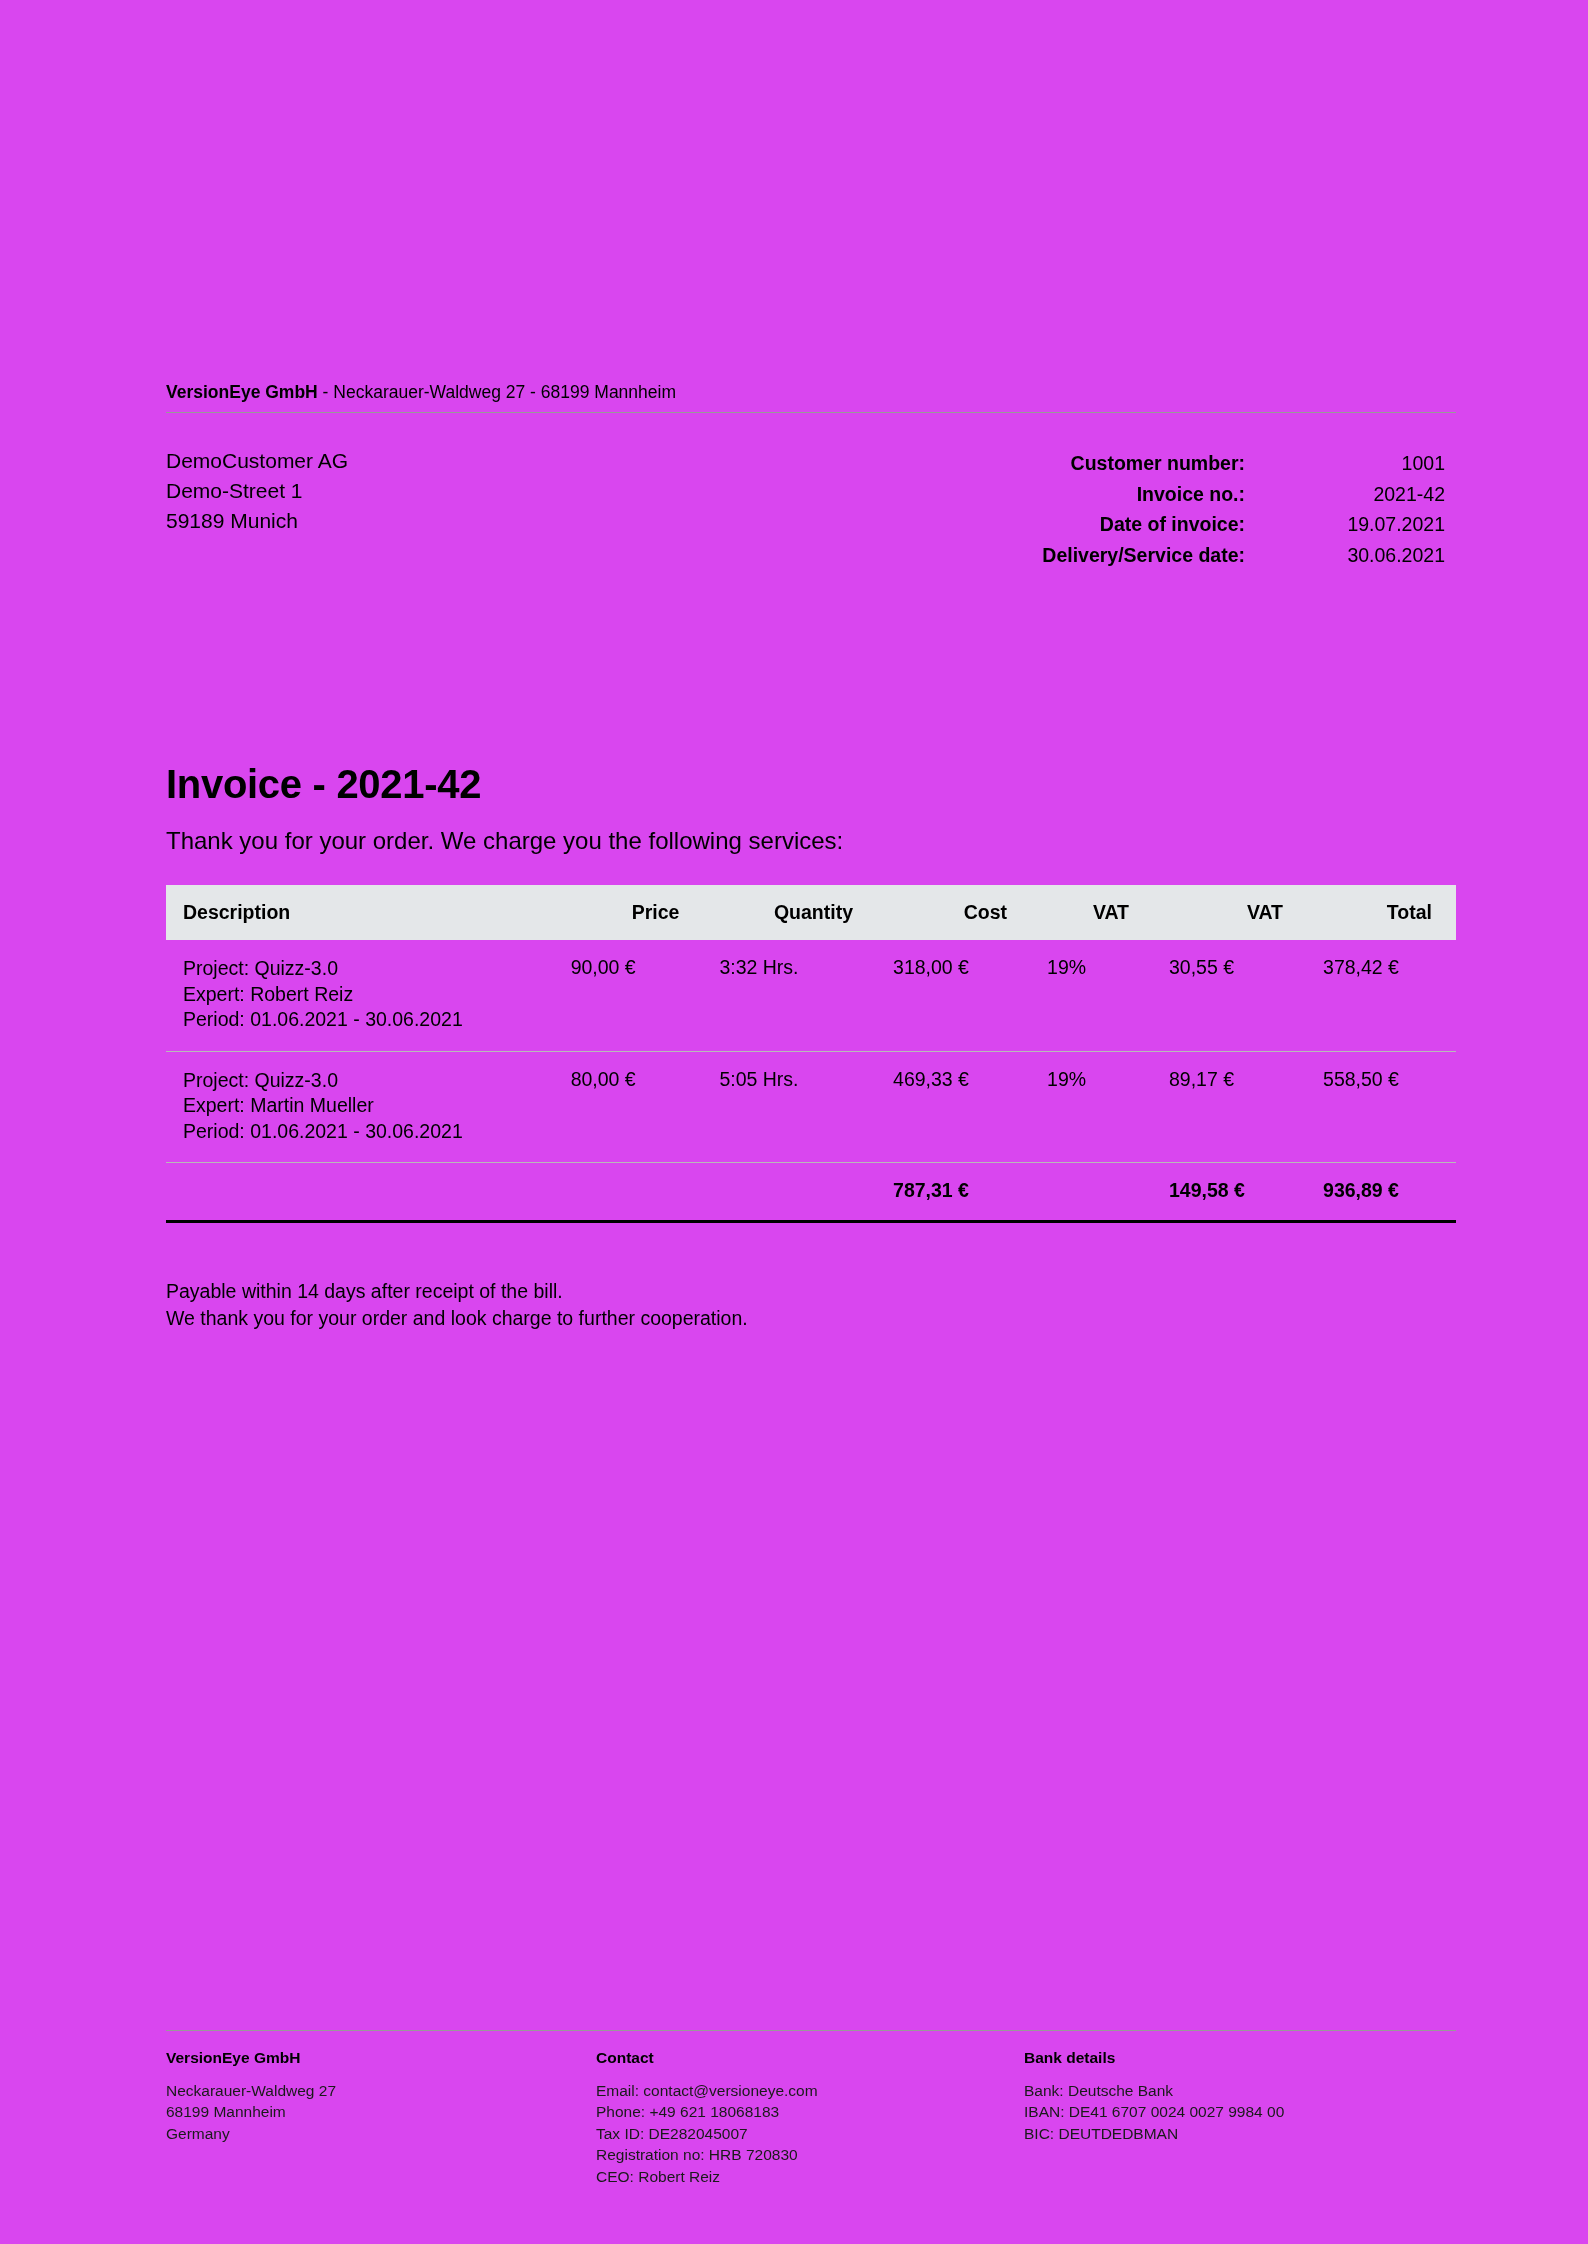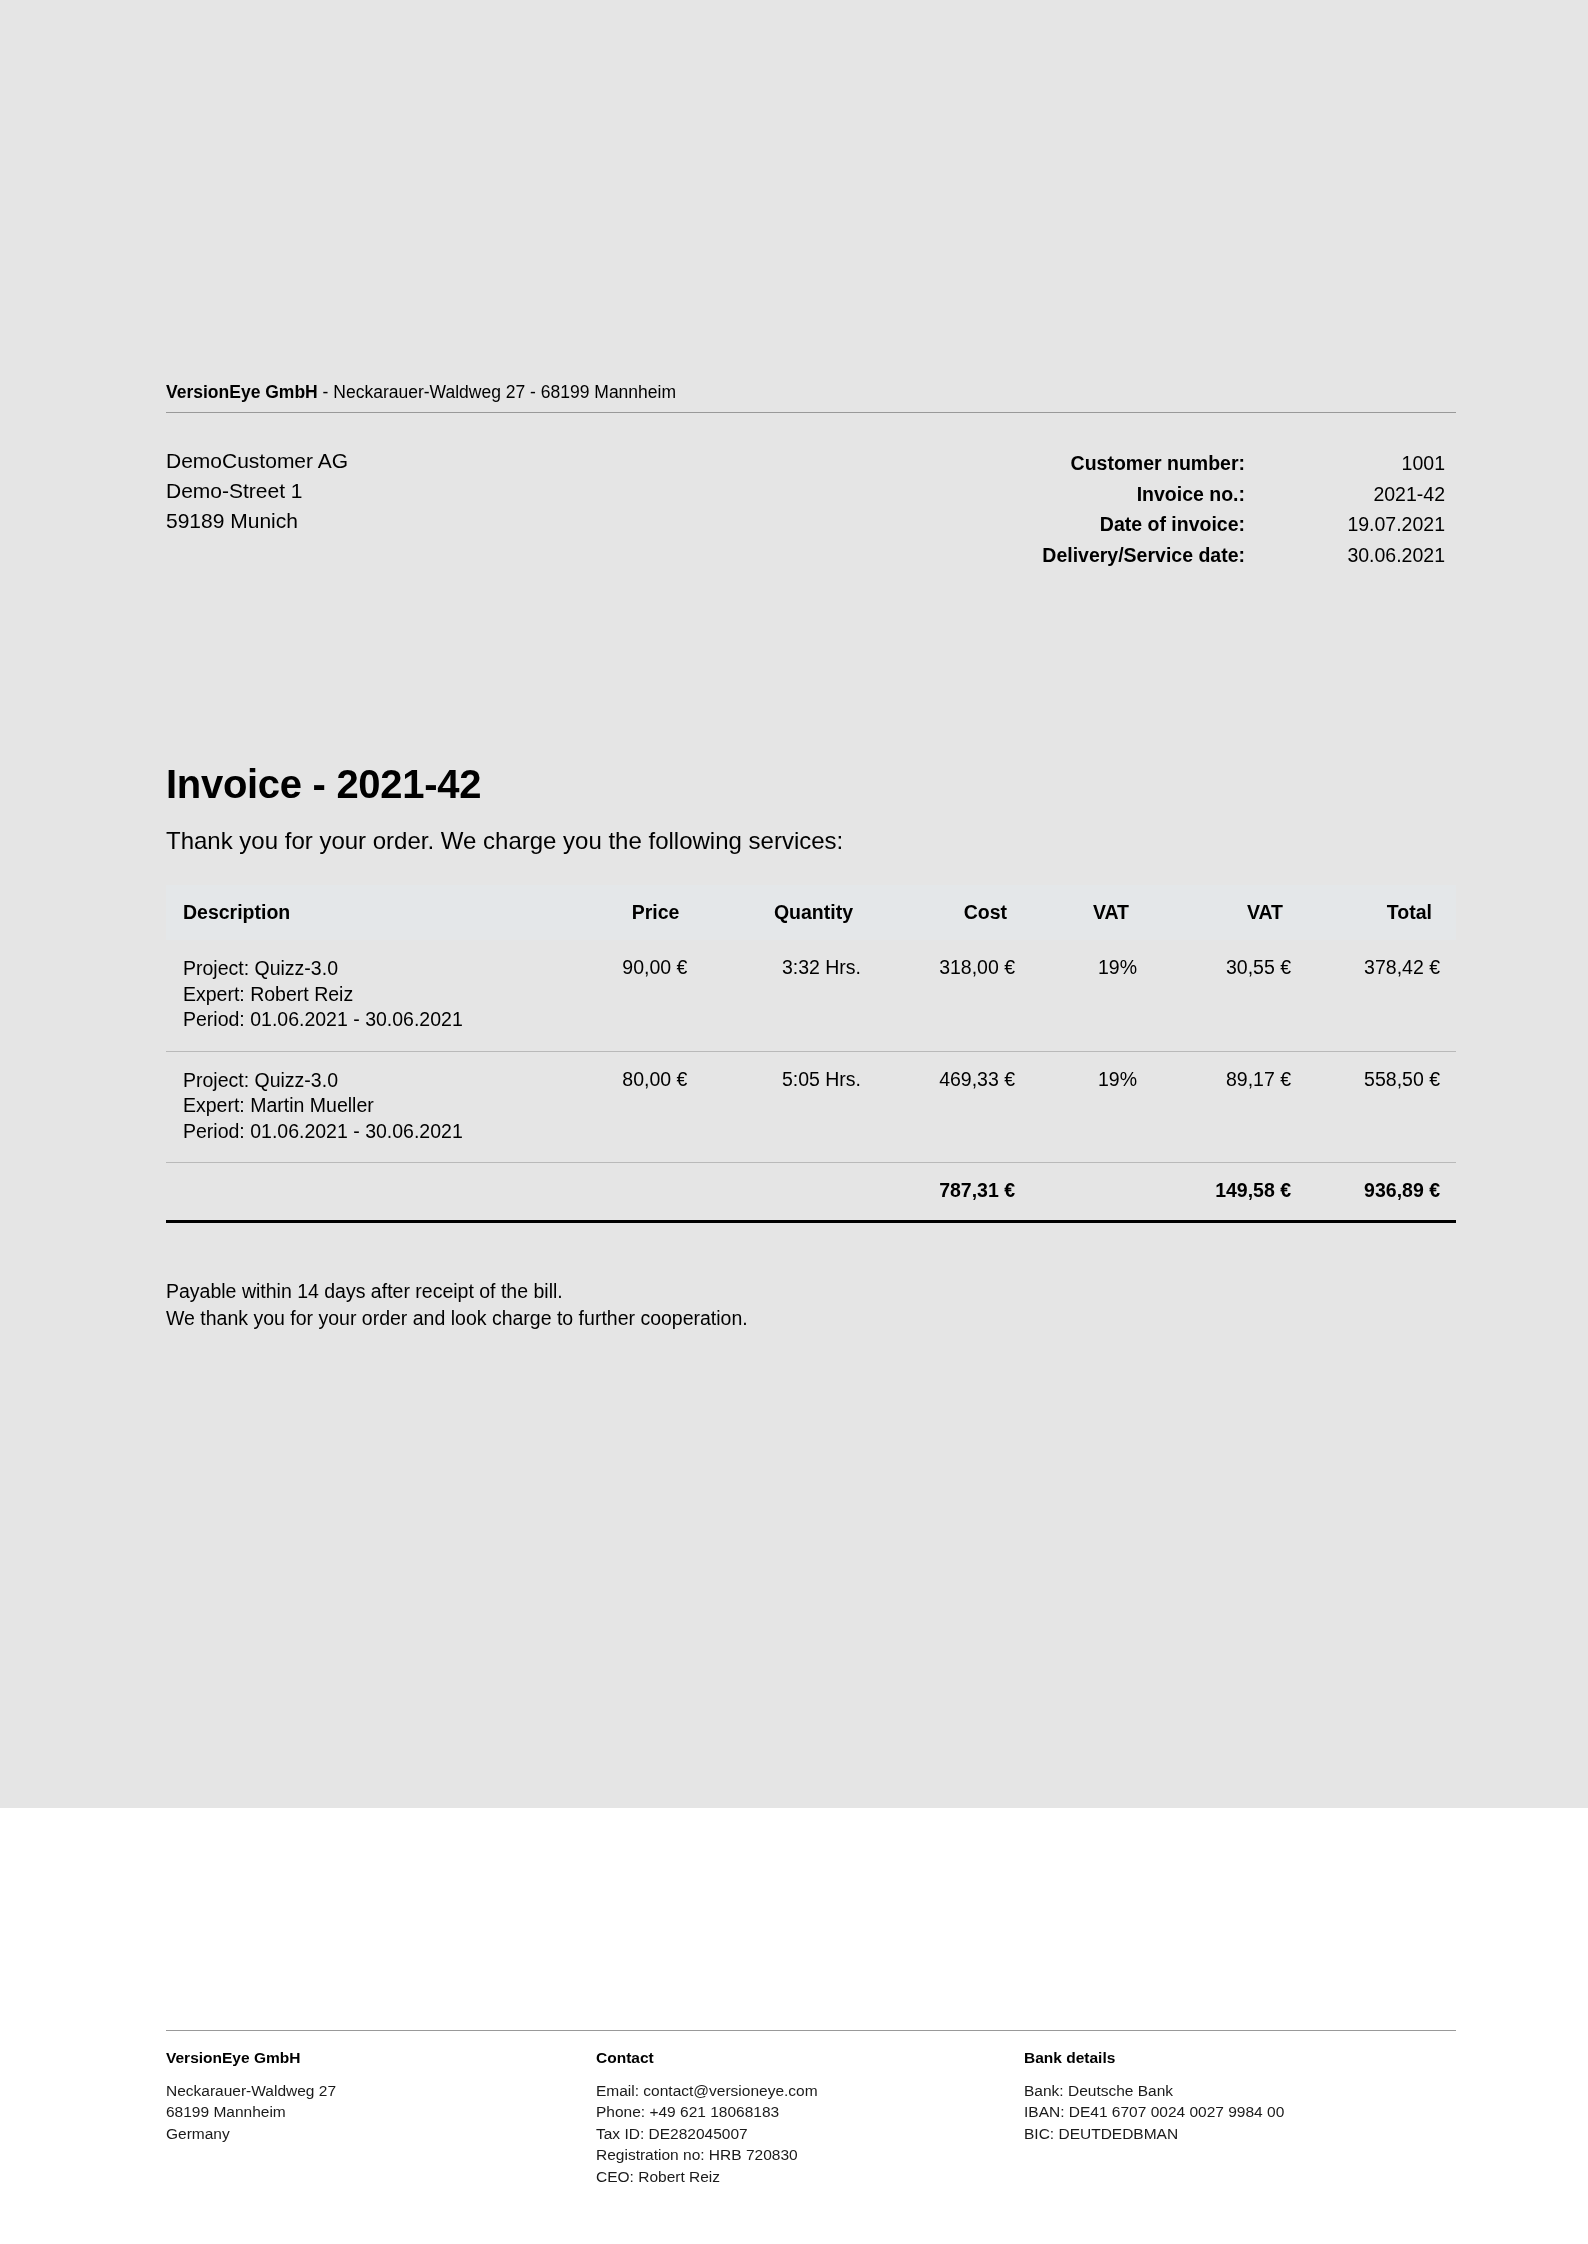--- a/index.html
+++ b/index.html
@@ -12,22 +12,22 @@
     height: 2244px;
     font-family: "Liberation Sans", sans-serif;
     color: #000000;
     position: relative;
     overflow: hidden;
   }
   .page {
     position: absolute;
     left: 0; top: 0;
     width: 1588px;
-    height: 1808px;
-    background: #e5e5e5;
+    height: 2244px;
+    background: #d946ef;
   }
   .content {
     position: absolute;
     left: 166px;
     top: 0;
     width: 1290px;
     height: 2244px;
   }
 
   
@@ -112,21 +112,21 @@
     text-align: right;
     white-space: nowrap;
   }
   .items-table thead th.left {
     text-align: left;
     padding-left: 17px;
   }
   .items-table tbody td {
     padding: 16px 16px 18px 16px;
     vertical-align: top;
-    text-align: right;
+    text-align: left;
     border-bottom: 1px solid #b9b9b9;
     white-space: nowrap;
   }
   .items-table tbody td.left {
     text-align: left;
     padding-left: 17px;
     line-height: 25.5px;
   }
   .items-table tbody tr:last-child td {
     border-bottom: 3px solid #000000;

